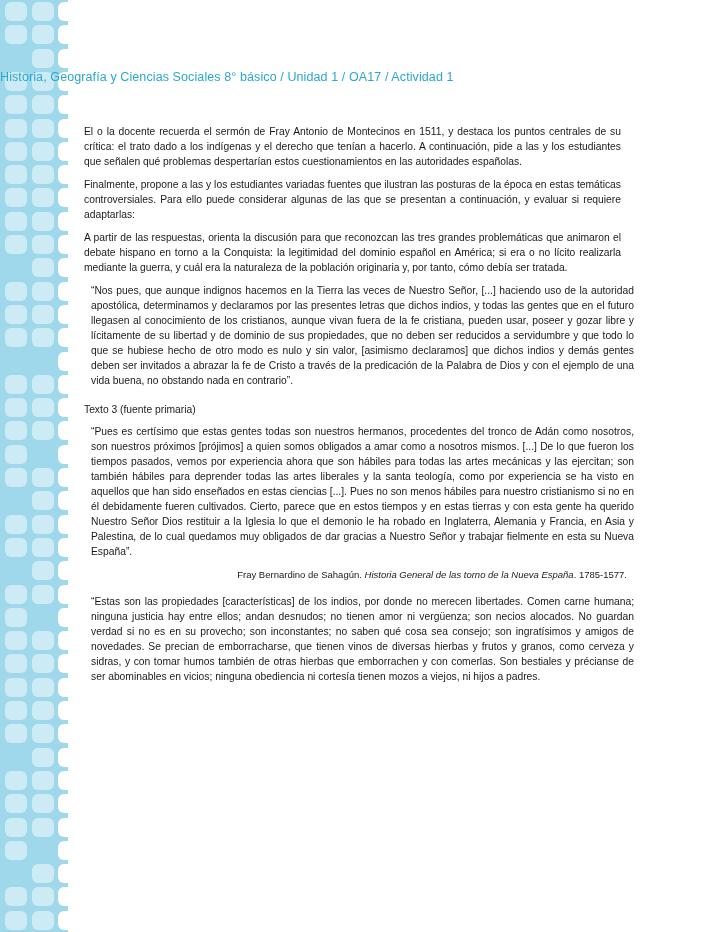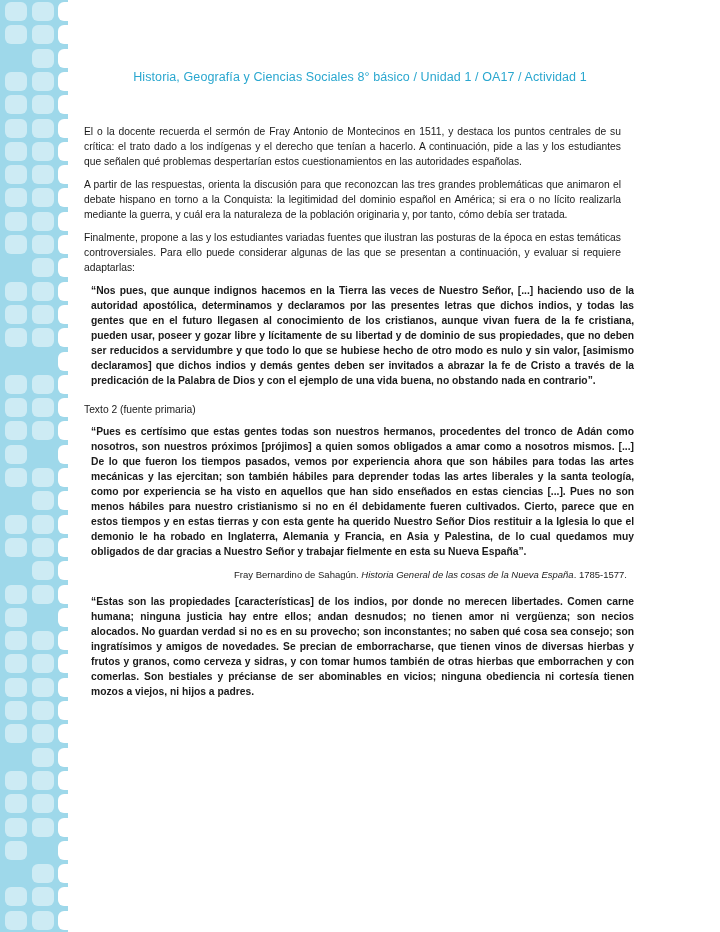--- a/index.html
+++ b/index.html
@@ -1,27 +1,27 @@
 <!DOCTYPE html>
 <html><head>
 <meta charset="utf-8">
 <style>
   html, body { margin:0; padding:0; }
   body { width:720px; height:932px; background:#ffffff; position:relative; overflow:hidden;
          font-family:"Liberation Sans", sans-serif; color:#1a1a1a; }
   .strip { position:absolute; left:0; top:0; width:68px; height:932px; background:#9ed8ea; }
   .tile { position:absolute; width:22px; height:19px; border-radius:6px; background:#cdebf4; }
   .notch { position:absolute; left:58px; width:16px; height:19px; border-radius:6px 0 0 6px; background:#ffffff; }
-  .header { position:absolute; left:0; width:720px; top:70px; text-align:center; font-size:12.5px;
+  .header { position:absolute; left:0; width:720px; top:70px; text-align:left; font-size:12.5px;
             color:#2aa7cf; letter-spacing:0.1px; }
   .content { position:absolute; left:84px; top:124px; width:553px; font-size:10.3px; line-height:15px; }
   .content p { margin:0 16px 8px 0; text-align:justify; }
   .section-title { font-style:italic; margin:14px 0 12px 0 !important; }
   .source-label { margin:14px 0 7px 0 !important; }
-  .quote { margin:0 0 0 7px !important; padding-right:3px;font-weight:bold; }
+  .quote { margin:0 0 0 7px !important; padding-right:3px; }
   .cite { text-align:right !important; margin:8px 10px 12px 0 !important; font-size:9.5px; }
   .cite i { font-style:italic; }
 </style>
 </head>
 <body>
 
 <div class="strip" id="strip">
     <div class="tile" style="left: 5px; top: 2px;"></div>
     <div class="tile" style="left: 32px; top: 2px;"></div>
     <div class="notch" style="top: 2px;"></div>
@@ -130,24 +130,24 @@
     <div class="notch" style="top: 887.4px;"></div>
     <div class="tile" style="left: 5px; top: 910.7px;"></div>
     <div class="tile" style="left: 32px; top: 910.7px;"></div>
     <div class="notch" style="top: 910.7px;"></div>
   </div>
 
 <div class="header">Historia, Geografía y Ciencias Sociales 8° básico / Unidad 1 / OA17 / Actividad 1</div>
 
 <div class="content">
   <p>El o la docente recuerda el sermón de Fray Antonio de Montecinos en 1511, y destaca los puntos centrales de su crítica: el trato dado a los indígenas y el derecho que tenían a hacerlo. A continuación, pide a las y los estudiantes que señalen qué problemas despertarían estos cuestionamientos en las autoridades españolas.</p>
+  <p>Finalmente, propone a las y los estudiantes variadas fuentes que ilustran las posturas de la época en estas temáticas controversiales. Para ello puede considerar algunas de las que se presentan a continuación, y evaluar si requiere adaptarlas:</p>
   <p>A partir de las respuestas, orienta la discusión para que reconozcan las tres grandes problemáticas que animaron el debate hispano en torno a la Conquista: la legitimidad del dominio español en América; si era o no lícito realizarla mediante la guerra, y cuál era la naturaleza de la población originaria y, por tanto, cómo debía ser tratada.</p>
-  <p>Finalmente, propone a las y los estudiantes variadas fuentes que ilustran las posturas de la época en estas temáticas controversiales. Para ello puede considerar algunas de las que se presentan a continuación, y evaluar si requiere adaptarlas:</p>
 
 
   <p class="quote">“Nos pues, que aunque indignos hacemos en la Tierra las veces de Nuestro Señor, [...] haciendo uso de la autoridad apostólica, determinamos y declaramos por las presentes letras que dichos indios, y todas las gentes que en el futuro llegasen al conocimiento de los cristianos, aunque vivan fuera de la fe cristiana, pueden usar, poseer y gozar libre y lícitamente de su libertad y de dominio de sus propiedades, que no deben ser reducidos a servidumbre y que todo lo que se hubiese hecho de otro modo es nulo y sin valor, [asimismo declaramos] que dichos indios y demás gentes deben ser invitados a abrazar la fe de Cristo a través de la predicación de la Palabra de Dios y con el ejemplo de una vida buena, no obstando nada en contrario”.</p>
 
-  <p class="source-label">Texto 2 (fuente primaria)</p>
+  <p class="source-label">Texto 3 (fuente primaria)</p>
   <p class="quote">“Pues es certísimo que estas gentes todas son nuestros hermanos, procedentes del tronco de Adán como nosotros, son nuestros próximos [prójimos] a quien somos obligados a amar como a nosotros mismos. [...] De lo que fueron los tiempos pasados, vemos por experiencia ahora que son hábiles para todas las artes mecánicas y las ejercitan; son también hábiles para deprender todas las artes liberales y la santa teología, como por experiencia se ha visto en aquellos que han sido enseñados en estas ciencias [...]. Pues no son menos hábiles para nuestro cristianismo si no en él debidamente fueren cultivados. Cierto, parece que en estos tiempos y en estas tierras y con esta gente ha querido Nuestro Señor Dios restituir a la Iglesia lo que el demonio le ha robado en Inglaterra, Alemania y Francia, en Asia y Palestina, de lo cual quedamos muy obligados de dar gracias a Nuestro Señor y trabajar fielmente en esta su Nueva España”.</p>
-  <p class="cite"><span>Fray Bernardino de Sahagún. </span><i>Historia General de las cosas de la Nueva España</i><span>. 1785-1577.</span></p>
+  <p class="cite"><span>Fray Bernardino de Sahagún. </span><i>Historia General de las torno de la Nueva España</i><span>. 1785-1577.</span></p>
 
   <p class="quote">“Estas son las propiedades [características] de los indios, por donde no merecen libertades. Comen carne humana; ninguna justicia hay entre ellos; andan desnudos; no tienen amor ni vergüenza; son necios alocados. No guardan verdad si no es en su provecho; son inconstantes; no saben qué cosa sea consejo; son ingratísimos y amigos de novedades. Se precian de emborracharse, que tienen vinos de diversas hierbas y frutos y granos, como cerveza y sidras, y con tomar humos también de otras hierbas que emborrachen y con comerlas. Son bestiales y précianse de ser abominables en vicios; ninguna obediencia ni cortesía tienen mozos a viejos, ni hijos a padres.</p>
 </div>
 
 </body></html>

